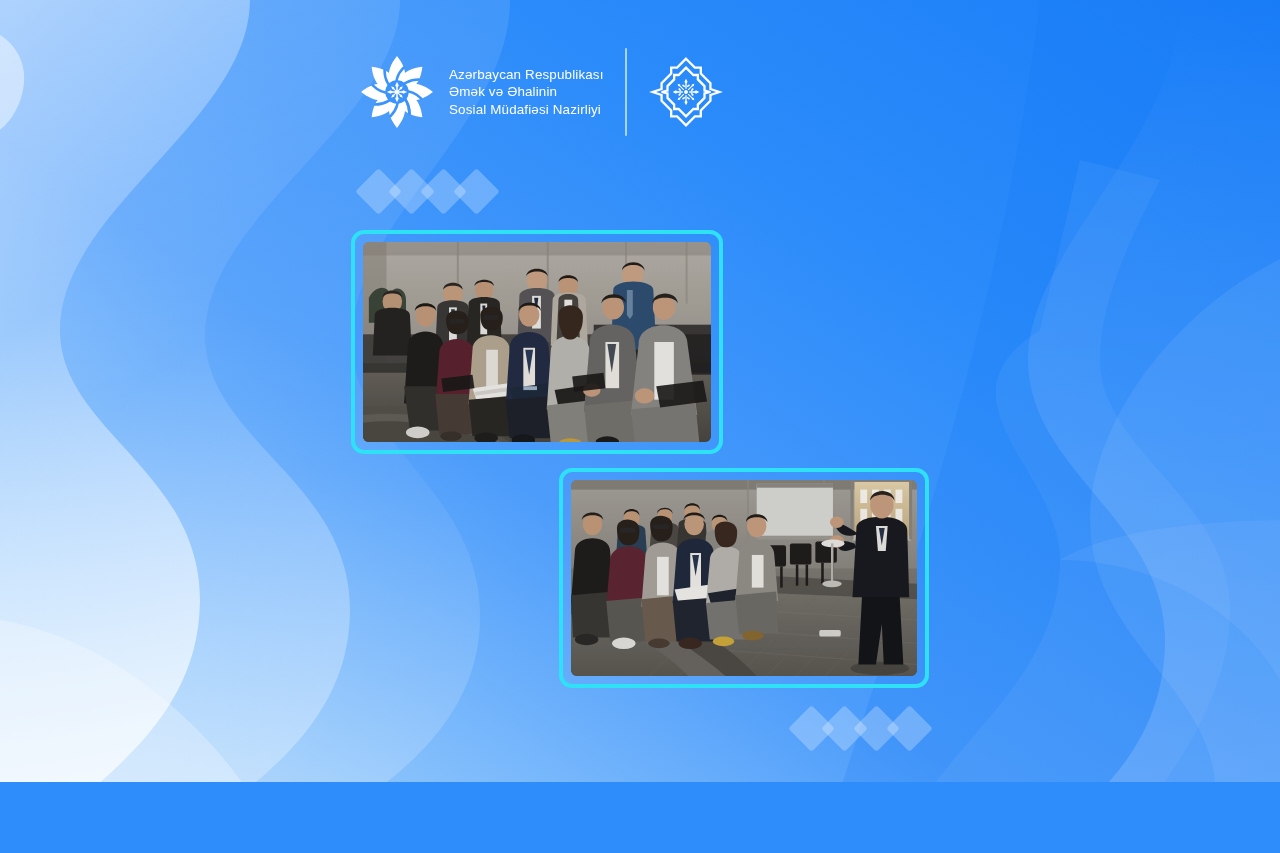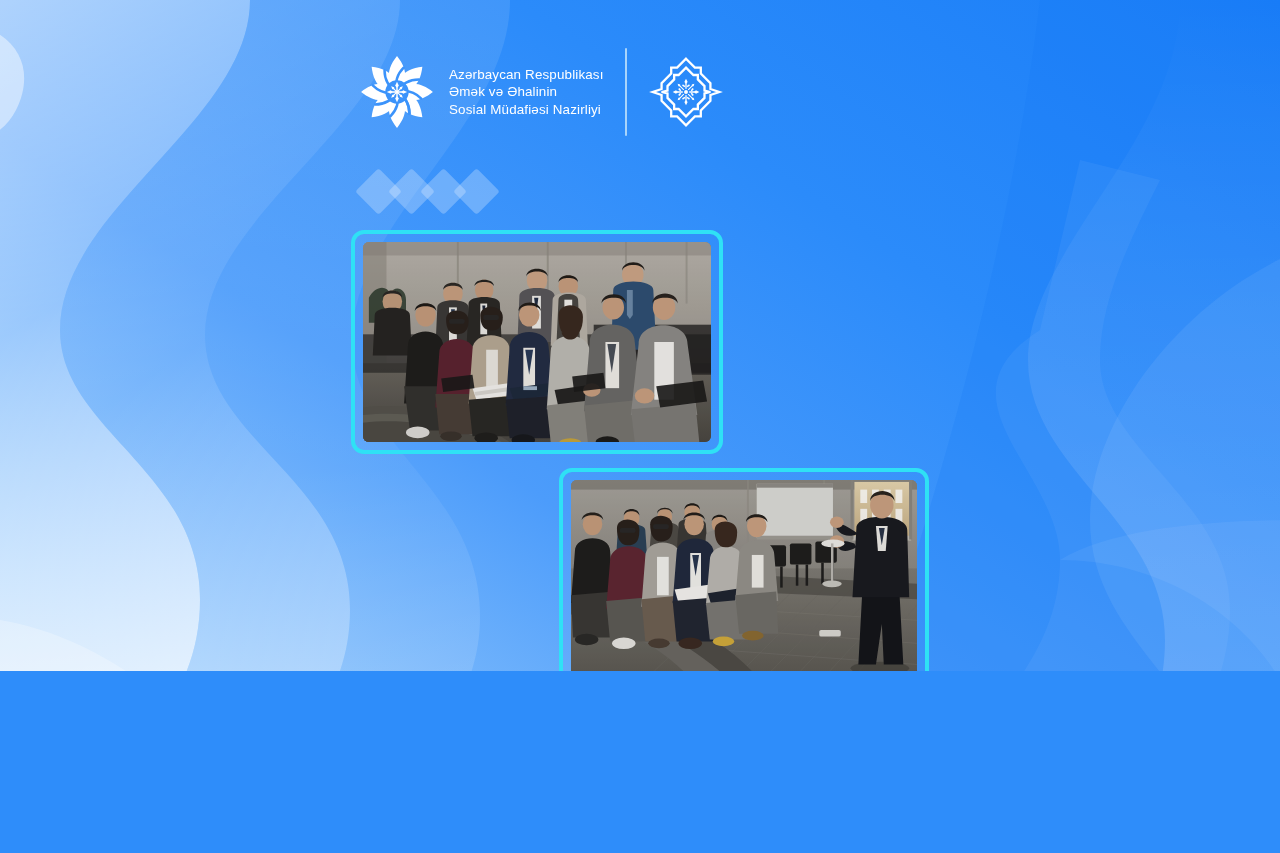--- a/index.html
+++ b/index.html
@@ -7,21 +7,21 @@
   html,body { width:1280px; height:853px; overflow:hidden; }
   body {
     font-family:"Liberation Sans", sans-serif;
     background:#2e8dfa;
     position:relative;
   }
 
   
   #stage {
     position:absolute; inset:0;
-    width:1280px; height:671px;
+    width:1280px; height:782px;
     overflow:hidden;
   }
   #bg-svg { position:absolute; inset:0; width:1280px; height:853px; display:block; }
 
   
   #logo-lockup {
     position:absolute;
     left:358px; top:44px;
     height:96px;
     display:flex;

